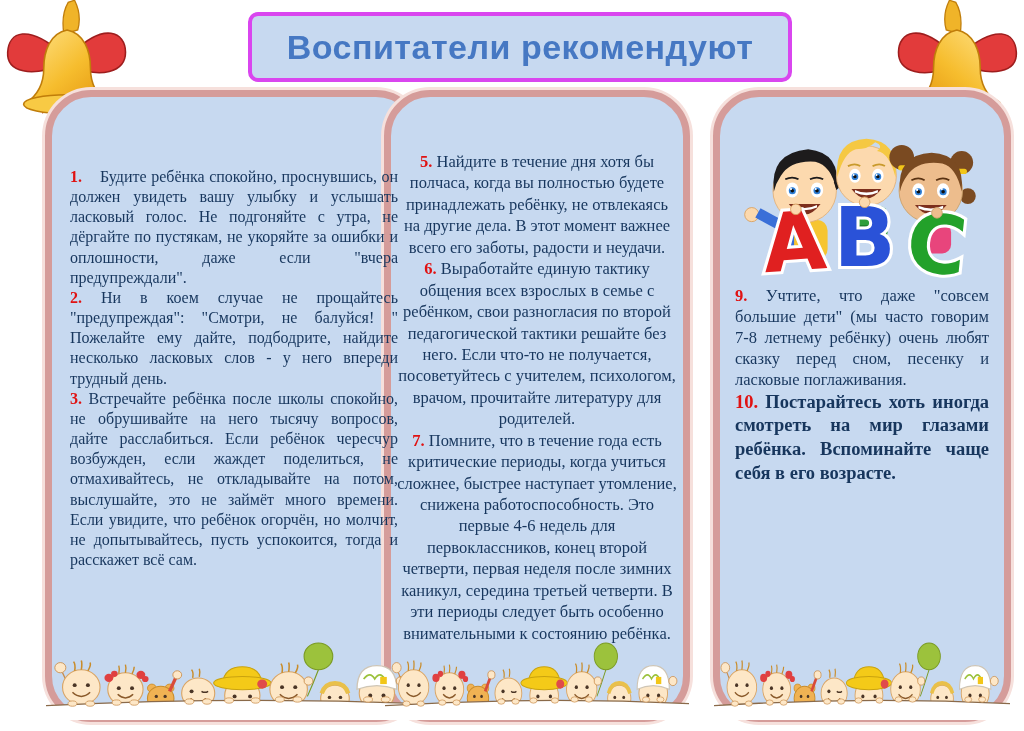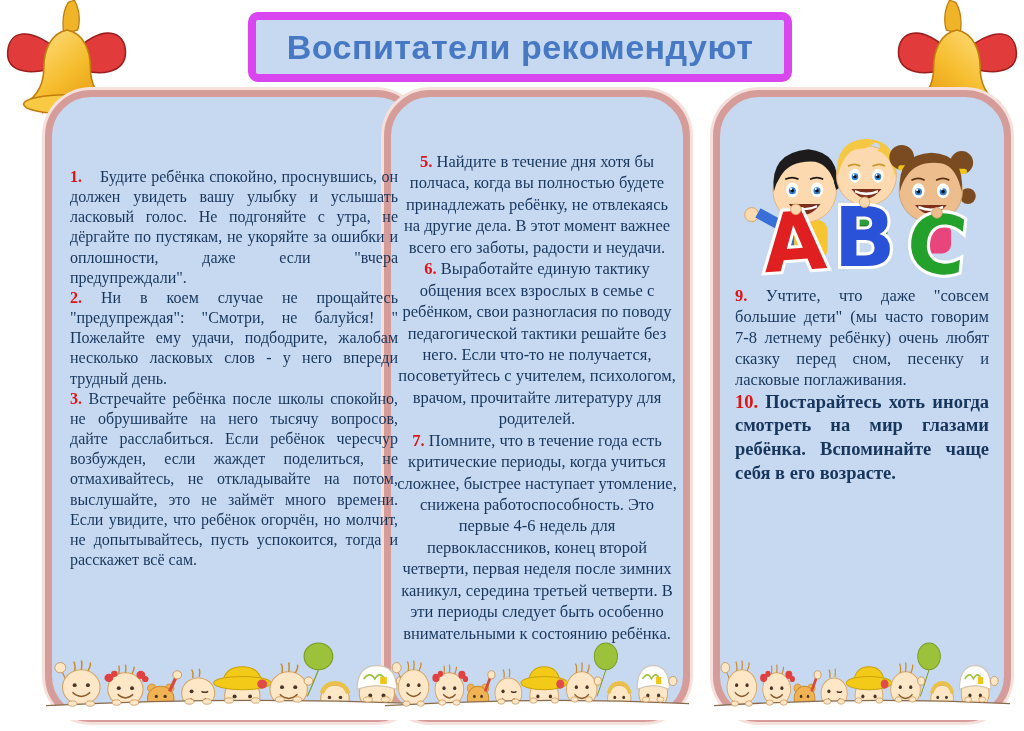--- a/index.html
+++ b/index.html
@@ -3,21 +3,21 @@
 <meta charset="utf-8">
 <style>
   html,body{margin:0;padding:0;}
   body{
     width:1024px;height:731px;position:relative;background:#ffffff;
     font-family:"Liberation Serif",serif;overflow:hidden;
   }
   
   .header{
     position:absolute;left:248px;top:12px;width:544px;height:70px;
-    background:#c7d9f0;border:8px solid #d946ef;border-radius:10px;
+    background:#c7d9f0;border:4px solid #d946ef;border-radius:10px;
     box-sizing:border-box;display:flex;align-items:center;justify-content:center;
   }
   .header h1{
     margin:0;font-family:"Liberation Sans",sans-serif;font-weight:bold;
     font-size:34px;color:#4678c3;letter-spacing:0.5px;
   }
   
   .bell{position:absolute;width:138px;height:138px;}
   .bell-left{left:-4px;top:-4px;}
   .bell-right{right:-4px;top:-4px;transform:scaleX(-1);}
@@ -170,32 +170,32 @@
     <use href="#bell-shape"></use>
   </svg>
 
 <div class="header">
   <h1>Воспитатели рекомендуют</h1>
 </div>
 
 <div class="panel panel-1">
   <div class="content">
     <p class="item justify"><span class="num">1.</span>&nbsp;&nbsp;&nbsp;&nbsp;<span>Будите ребёнка спокойно, проснувшись, он должен увидеть вашу улыбку и услышать ласковый голос. Не подгоняйте с утра, не дёргайте по пустякам, не укоряйте за ошибки и оплошности, даже если "вчера предупреждали".</span></p>
-    <p class="item justify"><span class="num">2.</span> <span>Ни в коем случае не прощайтесь "предупреждая": "Смотри, не балуйся! " Пожелайте ему удачи, подбодрите, жалобам несколько ласковых слов - у него впереди трудный день.</span></p>
+    <p class="item justify"><span class="num">2.</span> <span>Ни в коем случае не прощайтесь "предупреждая": "Смотри, не балуйся! " Пожелайте ему дайте, подбодрите, найдите несколько ласковых слов - у него впереди трудный день.</span></p>
     <p class="item justify"><span class="num">3.</span> <span>Встречайте ребёнка после школы спокойно, не обрушивайте на него тысячу вопросов, дайте расслабиться. Если ребёнок чересчур возбужден, если жаждет поделиться, не отмахивайтесь, не откладывайте на потом, выслушайте, это не займёт много времени. Если увидите, что ребёнок огорчён, но молчит, не допытывайтесь, пусть успокоится, тогда и расскажет всё сам.</span></p>
   </div>
   <svg class="babies" viewBox="0 0 340 78" preserveAspectRatio="none">
       <use href="#babies-strip"></use>
     </svg>
 </div>
 
 <div class="panel panel-2">
   <div class="content">
     <p class="item center"><span class="num">5.</span> <span>Найдите в течение дня хотя бы полчаса, когда вы полностью будете принадлежать ребёнку, не отвлекаясь на другие дела. В этот момент важнее всего его заботы, радости и неудачи.</span></p>
-    <p class="item center"><span class="num">6.</span> <span>Выработайте единую тактику общения всех взрослых в семье с ребёнком, свои разногласия по поводу педагогической тактики решайте без него. Если что-то не получается, посоветуйтесь с учителем, психологом, врачом, прочитайте литературу для родителей.</span></p>
+    <p class="item center"><span class="num">6.</span> <span>Выработайте единую тактику общения всех взрослых в семье с ребёнком, свои разногласия по второй педагогической тактики решайте без него. Если что-то не получается, посоветуйтесь с учителем, психологом, врачом, прочитайте литературу для родителей.</span></p>
     <p class="item center"><span class="num">7.</span> <span>Помните, что в течение года есть критические периоды, когда учиться сложнее, быстрее наступает утомление, снижена работоспособность. Это первые 4-6 недель для первоклассников, конец второй четверти, первая неделя после зимних каникул, середина третьей четверти. В эти периоды следует быть особенно внимательными к состоянию ребёнка.</span></p>
   </div>
   <svg class="babies" viewBox="0 0 340 78" preserveAspectRatio="none">
       <use href="#babies-strip"></use>
     </svg>
 </div>
 
 <div class="panel panel-3">
   <svg class="kids" viewBox="0 0 290 195">
 

